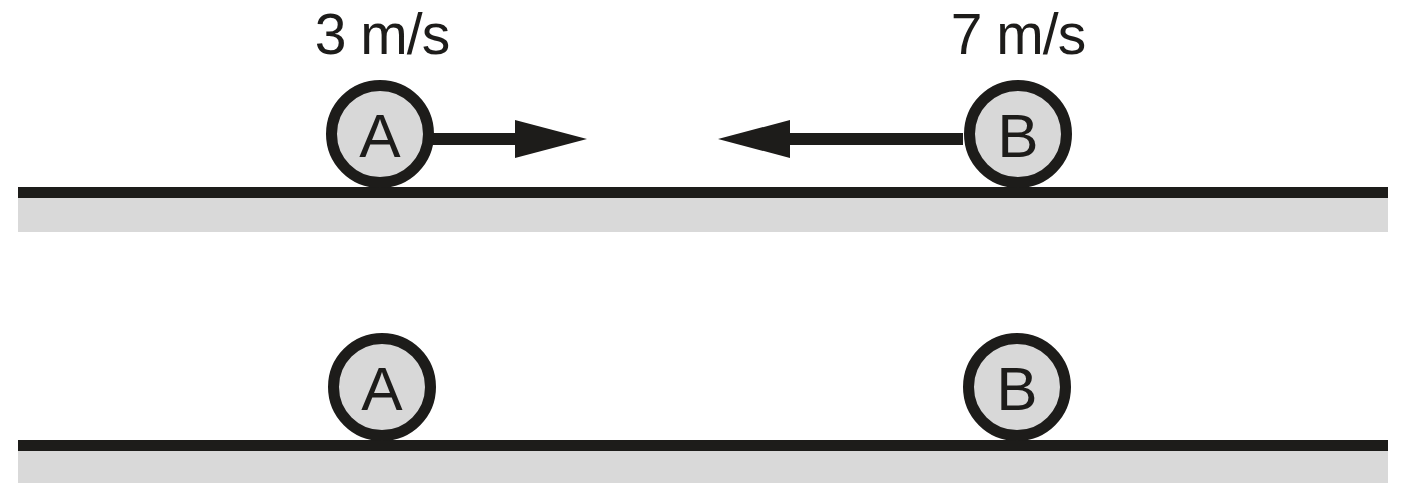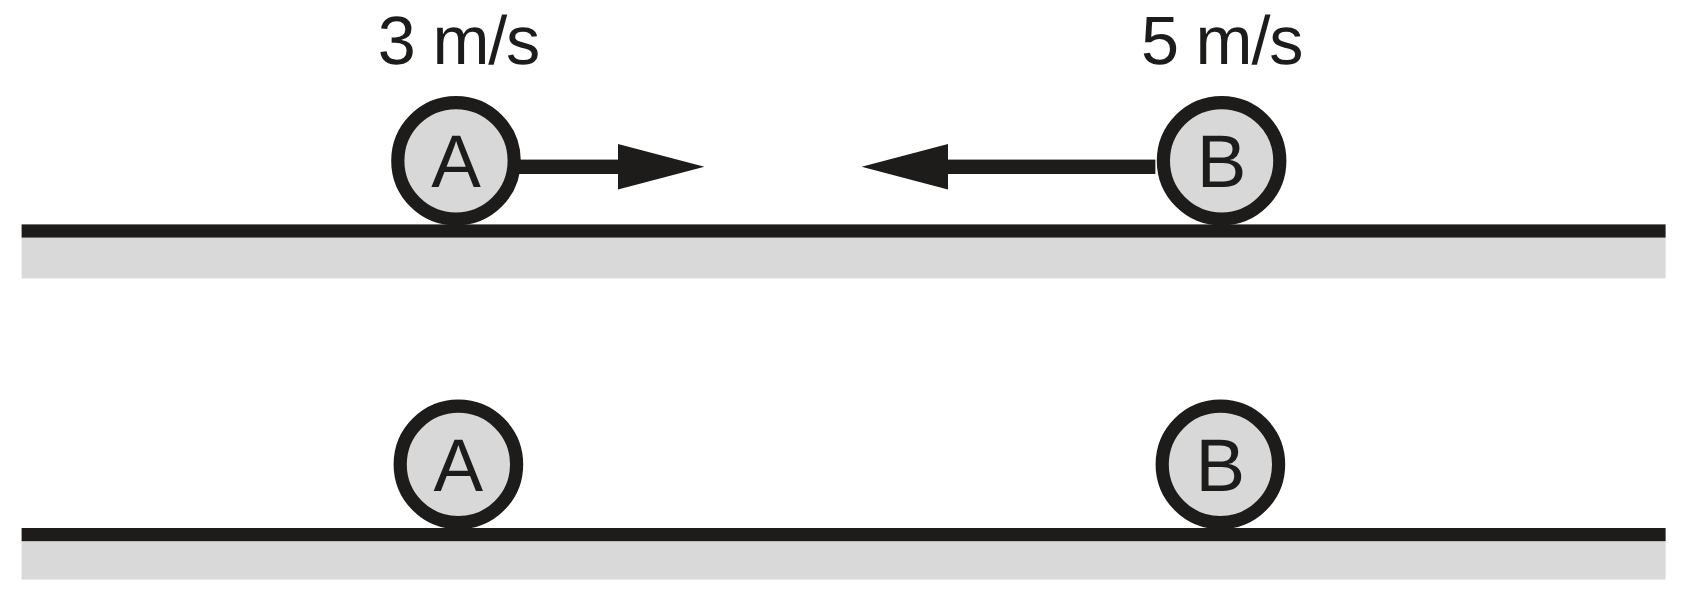--- a/index.html
+++ b/index.html
@@ -85,21 +85,21 @@
 </style>
 </head>
 <body>
 
 <div class="stage">
 
   <div class="scenario">
 
     <div class="vlabel vlabel-a">3 m/s</div>
 
-    <div class="vlabel vlabel-b">5 m/s</div>
+    <div class="vlabel vlabel-b">7 m/s</div>
 
     <div class="ball ball-top-a">
       <span>A</span>
     </div>
 
     <svg class="arrow arrow-a" width="156" height="40" viewBox="0 0 156 40" aria-hidden="true">
       <rect x="0" y="14" width="92" height="12" fill="currentColor"></rect>
       <polygon points="83,1 155,20 83,39" fill="currentColor"></polygon>
     </svg>
 

